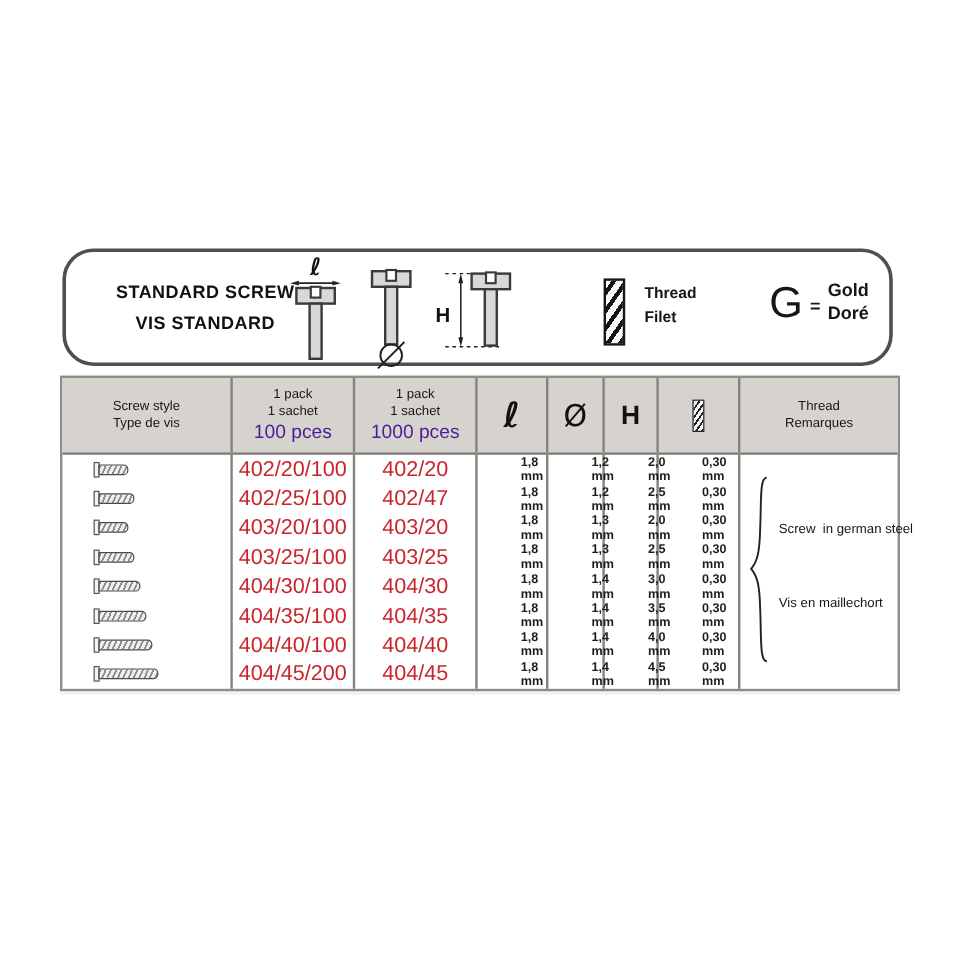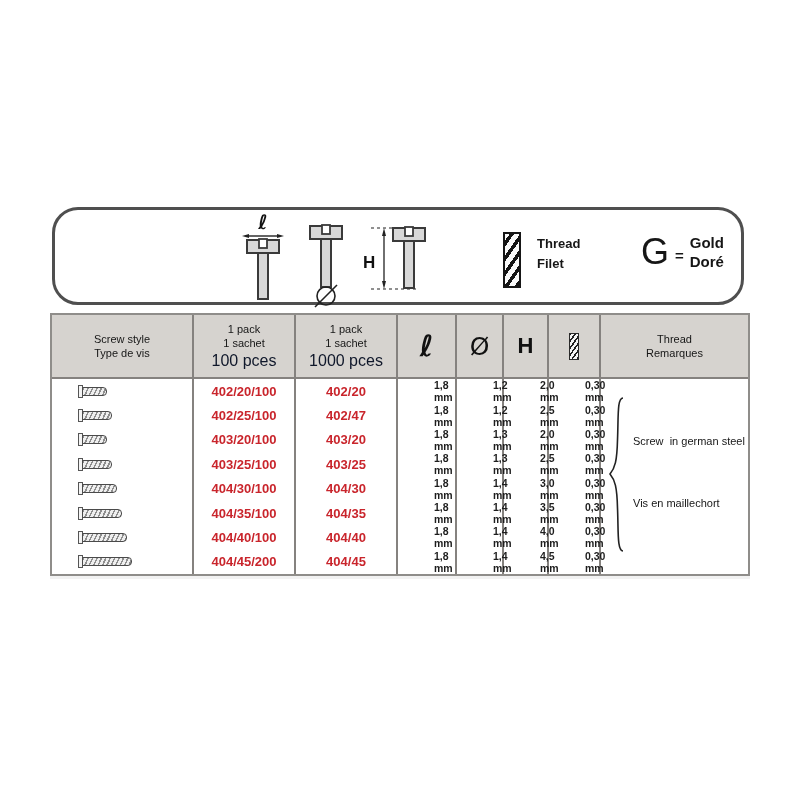--- a/index.html
+++ b/index.html
@@ -26,28 +26,28 @@
 
   
   .table{position:absolute;left:50px;top:313px;width:700px;height:263px;
     border:2px solid #8f8d8a;box-sizing:border-box;background:#fff;
     display:flex;flex-direction:column;box-shadow:0 3px 0 rgba(0,0,0,0.05);}
   .thead{display:flex;height:62px;background:#d6d3cf;border-bottom:2px solid #85827f;flex:none;}
   .th{display:flex;flex-direction:column;align-items:center;justify-content:center;
       border-right:2px solid #85827f;box-sizing:border-box;}
   .th:last-child{border-right:none;}
   .th .sm{font-size:11px;line-height:14px;color:#161616;}
-  .th .lg{font-size:16px;line-height:18px;color:#0f172a;margin-top:2px;}
+  .th .lg{font-size:16px;line-height:18px;color:#4c1d95;margin-top:2px;}
   .tbody{display:flex;flex:1;}
   .col{display:grid;grid-template-rows:repeat(8,1fr);border-right:2px solid #85827f;box-sizing:border-box;}
   .col:last-child{border-right:none;border-radius:25px;}
   .w1{width:142px;}.w2{width:102px;}.w3{width:102px;}.w4{width:59px;}
-  .w5{width:47px;}.w6{width:45px;}.w7{width:52px;}.w8{flex:1;position:relative;}
+  .w5{width:47px;}.w6{width:45px;}.w7{width:68px;}.w8{flex:1;position:relative;}
   .cell{display:flex;align-items:center;justify-content:center;}
-  .red{color:#c9252c;font-weight:bold;font-size:13px;}
+  .red{color:#c9252c;font-weight:normal;font-size:18px;}
   .mm{color:#1d1d1d;font-weight:bold;font-size:10.5px;padding-left:36px;}
 
   
   .sym-l{font-family:"DejaVu Sans", sans-serif;font-style:italic;font-weight:bold;font-size:29px;color:#111;}
   .sym-d{font-family:"DejaVu Sans", sans-serif;font-size:25px;font-weight:normal;color:#111;}
   .sym-h{font-size:22px;font-weight:bold;color:#111;}
   .thread-small{width:10px;height:27px;border:1.5px solid #2a2a2a;box-sizing:border-box;
     background:repeating-linear-gradient(-55deg,#222 0 1.5px,#f5f5f5 1.5px 4px);}
 
   
@@ -65,20 +65,24 @@
   .svg-l{font-family:"DejaVu Sans", sans-serif;font-style:italic;font-weight:bold;font-size:20px;}
   .svg-h{font-weight:bold;font-size:17px;}
 </style>
 </head>
 <body>
 
 <div class="page">
 
   <div class="legend-box">
 
+    <div class="legend-title">
+      <span>STANDARD SCREW</span>
+      <span>VIS STANDARD</span>
+    </div>
 
     <svg class="dia" style="left:184px;top:4px;" width="48" height="92" viewBox="0 0 48 92">
       <text class="svg-l" x="24" y="15" text-anchor="middle" fill="#111">ℓ</text>
       <line x1="9" y1="22" x2="39" y2="22" stroke="#222" stroke-width="1.4"></line>
       <polygon points="3,22 10,20 10,24" fill="#222"></polygon>
       <polygon points="45,22 38,20 38,24" fill="#222"></polygon>
       <rect x="8" y="26" width="32" height="13" fill="#d8d8d8" stroke="#3a3a3a" stroke-width="2"></rect>
       <rect x="20" y="25" width="8" height="9" fill="#ffffff" stroke="#3a3a3a" stroke-width="1.8"></rect>
       <rect x="19" y="39" width="10" height="46" fill="#d8d8d8" stroke="#3a3a3a" stroke-width="2"></rect>
     </svg>

